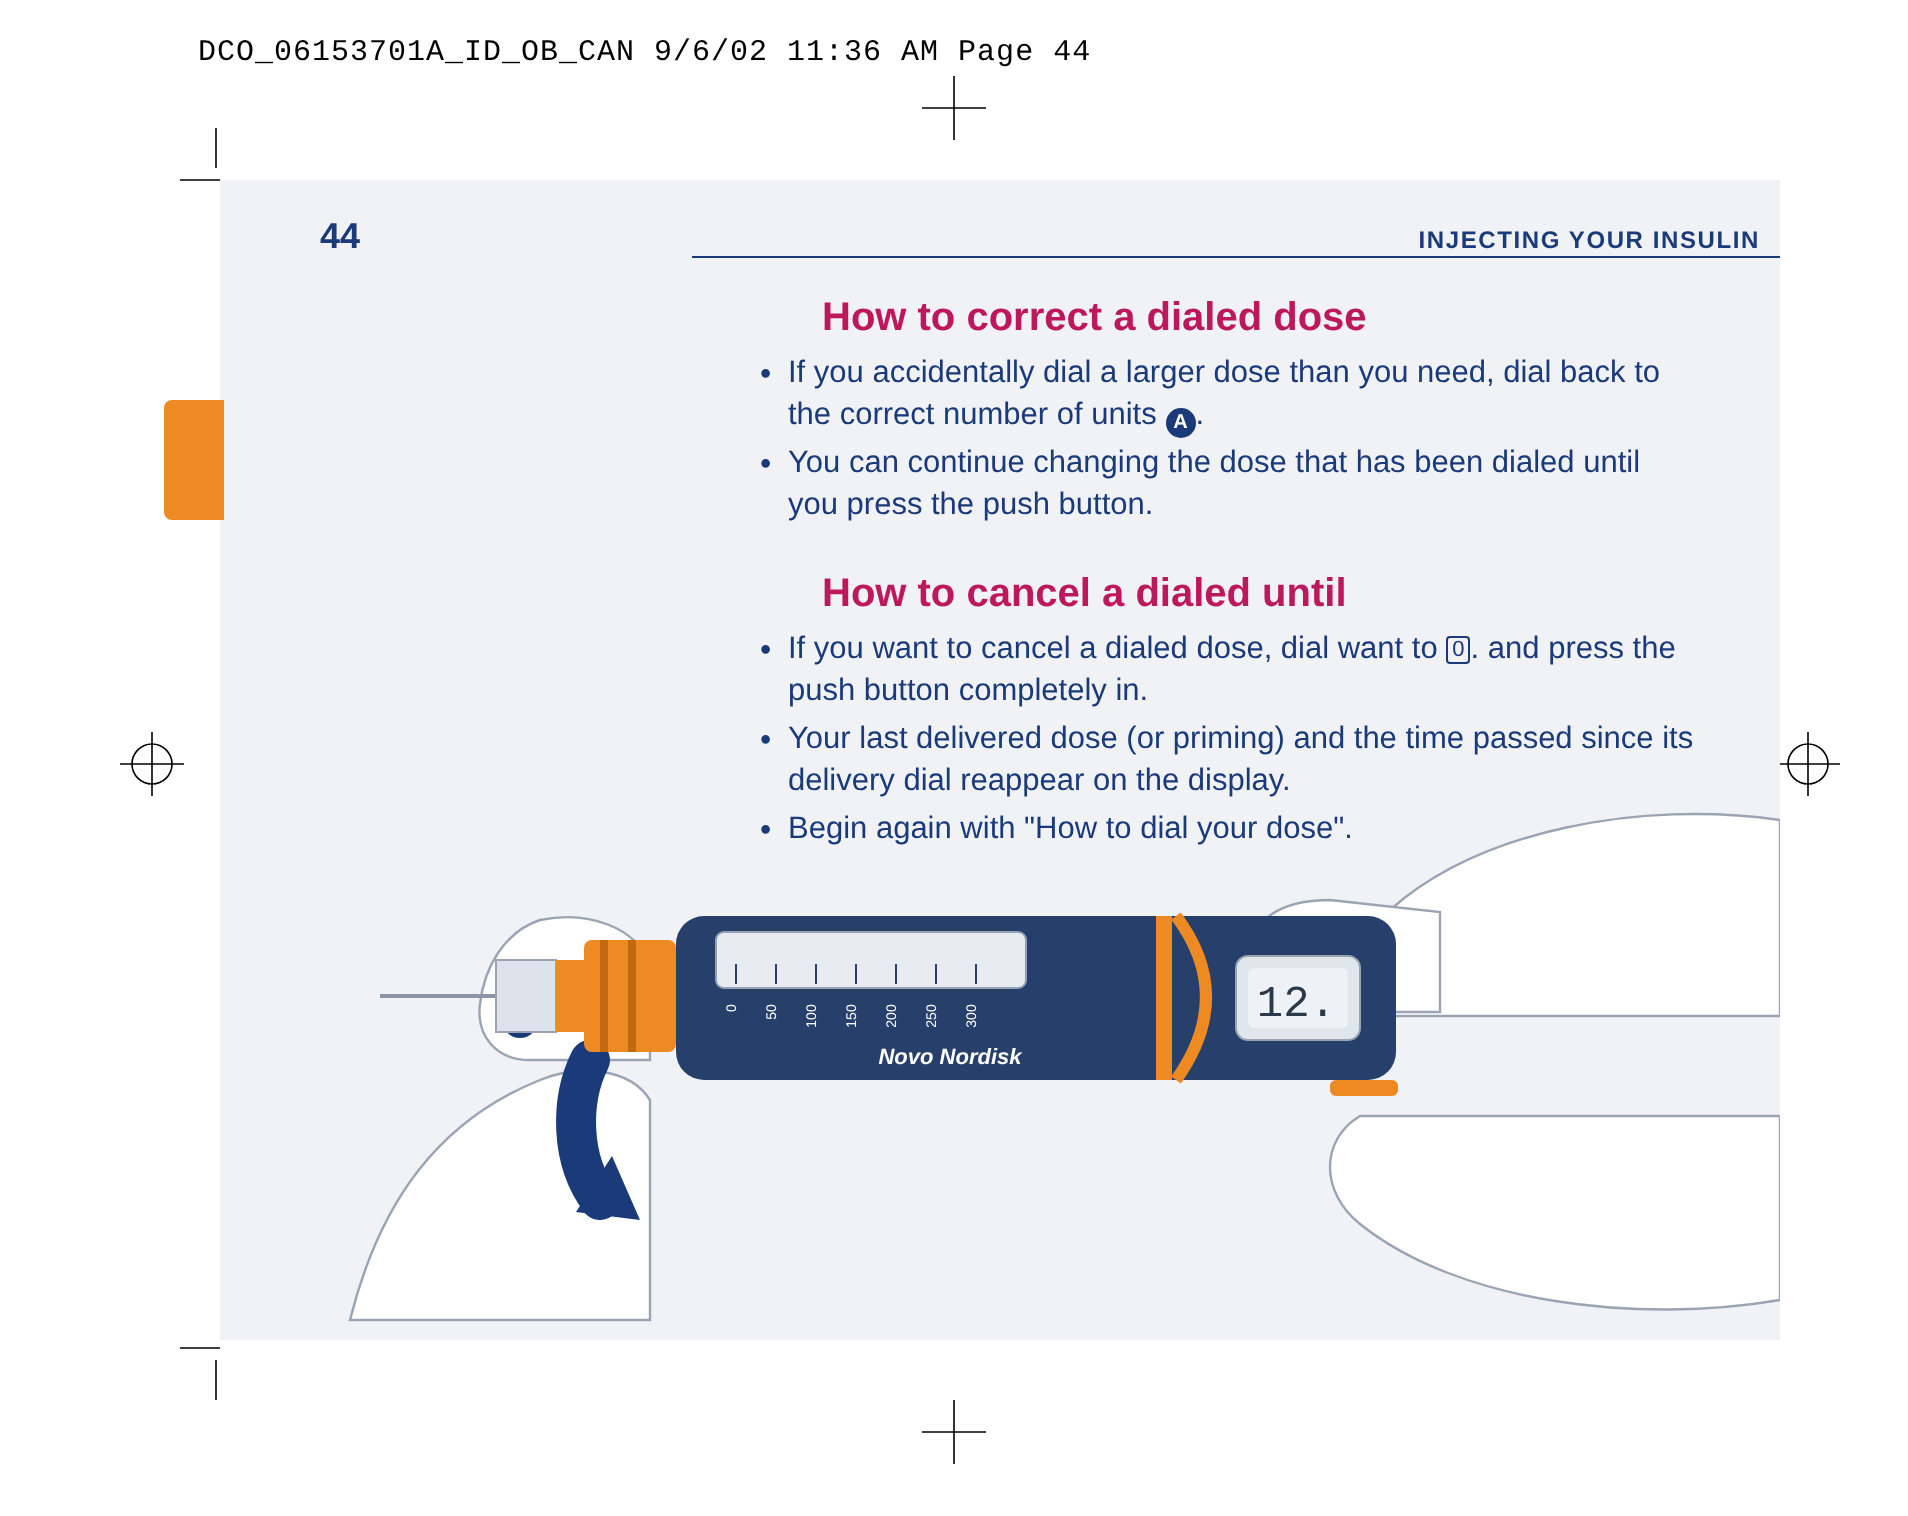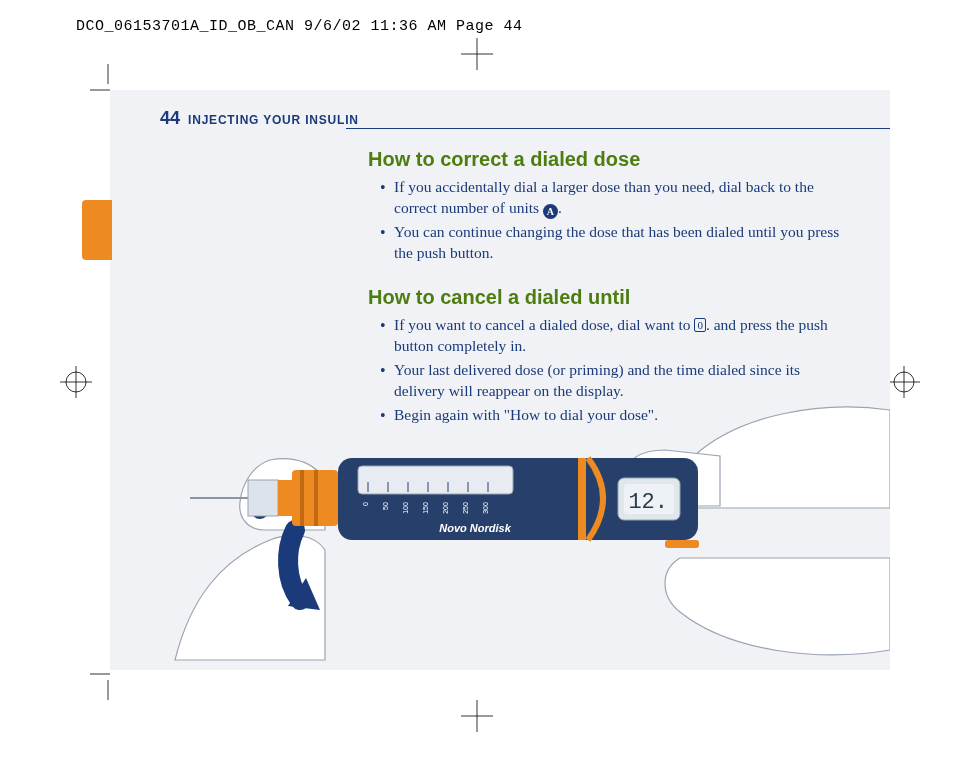--- a/index.html
+++ b/index.html
@@ -7,21 +7,21 @@
     width: 954px;
     height: 758px;
     font-family: "Helvetica Neue", Arial, sans-serif;
     background: #fff;
     position: relative;
     overflow: hidden;
   }
   .slug {
     position: absolute;
     top: 18px;
-    left: 76px;
+    left: 99px;
     font-family: "Courier New", monospace;
     font-size: 15px;
     letter-spacing: 0.5px;
     color: #000;
   }
   .crop-mark { position: absolute; stroke: #000; stroke-width: 0.8; }
   .page-bg {
     position: absolute;
     left: 110px;
     top: 90px;
@@ -38,20 +38,21 @@
     background: #ed8a22;
     border-radius: 4px 0 0 4px;
   }
   .header-row {
     position: absolute;
     left: 160px;
     top: 108px;
     width: 720px;
     display: flex;
     align-items: baseline;
+    justify-content: space-between;
   }
   .page-number {
     font-weight: 700;
     color: #1a3a7a;
     font-size: 18px;
     margin-right: 8px;
   }
   .section-name {
     font-weight: 700;
     color: #1a3a7a;
@@ -69,25 +70,26 @@
   .content {
     position: absolute;
     left: 368px;
     top: 148px;
     width: 480px;
     color: #1a3a7a;
   }
   .h2 {
     font-size: 20px;
     font-weight: 700;
-    color: #4d7c0f;
+    color: #be185d;
     margin-bottom: 6px;
+    margin-left: 43px;
   }
   .h2.second { margin-top: 22px; }
-  .bullets { list-style: none; padding-left: 14px; font-family: Liberation Serif, serif; }
+  .bullets { list-style: none; padding-left: 14px; }
   .bullets li {
     position: relative;
     font-size: 15.5px;
     line-height: 1.35;
     color: #1a3a7a;
     margin-bottom: 3px;
     padding-left: 12px;
   }
   .bullets li::before {
     content: "•";
@@ -182,21 +184,21 @@
     <li>You can continue changing the dose that has been dialed until you press the push button.</li>
   </ul>
 
   <div class="h2 second">How to cancel a dialed until</div>
   <ul class="bullets">
     <li>
       <span>If you want to cancel a dialed dose, dial want to</span>
       <span class="inline-zero">0</span>.
       <span>and press the push button completely in.</span>
     </li>
-    <li>Your last delivered dose (or priming) and the time dialed since its delivery will reappear on the display.</li>
+    <li>Your last delivered dose (or priming) and the time passed since its delivery dial reappear on the display.</li>
     <li>Begin again with "How to dial your dose".</li>
   </ul>
 </div>
 
 <svg class="illus" viewBox="0 0 770 270">
 
   <g fill="#ffffff" stroke="#9aa4b2" stroke-width="1.2">
     <path d="M770,10 C700,0 620,15 575,55 C555,72 548,92 560,108 L770,108 Z"></path>
     <path d="M770,250 C700,262 610,252 560,212 C540,196 540,170 560,158 L770,158 Z"></path>
 

